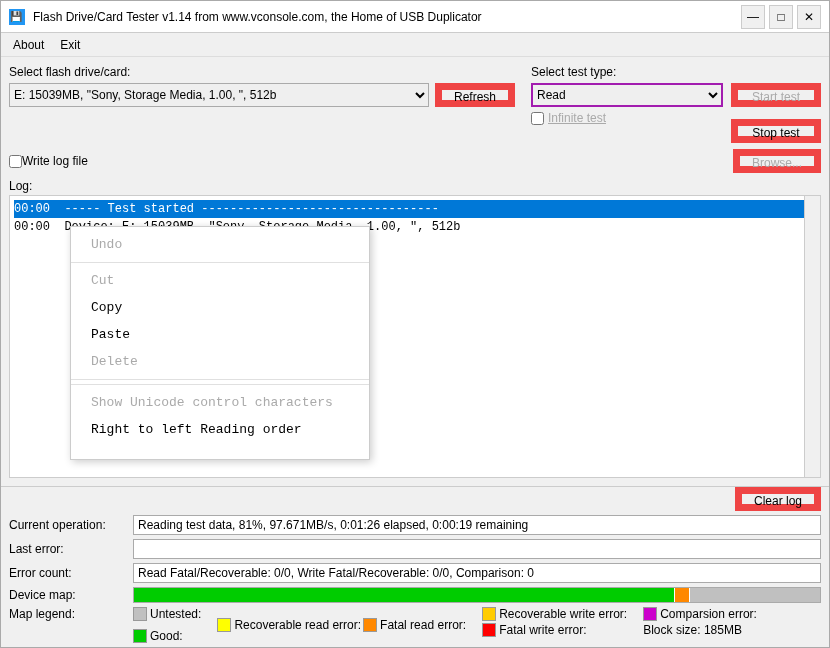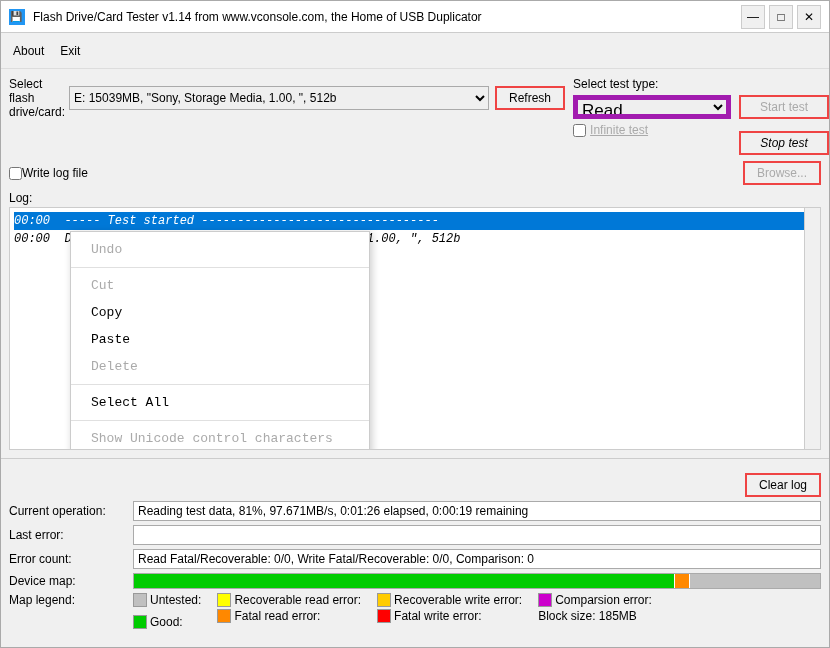--- a/index.html
+++ b/index.html
@@ -58,38 +58,38 @@
       align-items: center;
       justify-content: center;
       font-size: 12px;
     }
     .menu-bar {
       display: flex;
       align-items: center;
       padding: 2px 4px;
       background: #f0f0f0;
       border-bottom: 1px solid #ddd;
-      height: 36px;
+      height: 24px;
     }
     .menu-item {
       padding: 2px 8px;
       cursor: pointer;
       font-size: 12px;
     }
     .content {
       flex: 1;
       padding: 8px;
       display: flex;
       flex-direction: column;
       gap: 6px;
     }
     .btn {
       height: 24px;
       padding: 0 12px;
-      border: 2px solid #ef4444;
+      border: 7px solid #ef4444;
       background: #f0f0f0;
       font-size: 12px;
       cursor: pointer;
       white-space: nowrap;
     }
     .btn:disabled { color: #aaa; cursor: default; }
     .checkbox-row {
       display: flex;
       align-items: center;
       gap: 4px;
@@ -100,21 +100,20 @@
       background: white;
       flex: 1;
       overflow: hidden;
       font-family: 'Courier New', monospace;
       font-size: 12px;
     }
     .log-content {
       padding: 4px;
       height: 100%;
       overflow-y: auto;
-      font-style: italic;
     }
     .log-line-selected {
       background: #0078d7;
       color: white;
     }
     .log-line {
       white-space: pre;
       line-height: 18px;
     }
     .log-scrollbar {
@@ -122,21 +121,21 @@
       right: 0;
       top: 0;
       width: 16px;
       height: 100%;
       background: #f0f0f0;
       border-left: 1px solid #ccc;
     }
     .context-menu {
       position: absolute;
       left: 60px;
-      top: 23px;
+      top: 30px;
       width: 300px;
       background: white;
       border: 1px solid #ccc;
       box-shadow: 2px 2px 8px rgba(0,0,0,0.2);
       z-index: 100;
       padding: 4px 0;
     }
     .ctx-item {
       padding: 6px 20px;
       font-size: 13px;
@@ -145,21 +144,21 @@
       align-items: center;
       justify-content: space-between;
     }
     .ctx-item.disabled { color: #aaa; cursor: default; }
     .ctx-separator {
       border-top: 1px solid #e0e0e0;
       margin: 4px 0;
     }
     .bottom-section {
       border-top: 1px solid #ccc;
-      padding: 14px 8px;
+      padding: 0 8px;
       background: #f0f0f0;
     }
     .status-row {
       display: flex;
       align-items: center;
       gap: 4px;
       margin-bottom: 4px;
     }
     .status-label {
       width: 120px;
@@ -222,42 +221,42 @@
   </div>
 
   <div class="menu-bar">
     <div class="menu-item">About</div>
     <div class="menu-item">Exit</div>
   </div>
 
   <div class="content">
 
     <div class="header-area">
-      <div style="display:flex; flex-direction:row; flex:1; gap:4px;">
+      <div style="display:flex; flex-direction:column; flex:1; gap:4px;">
         <div style="font-size:12px;">Select flash drive/card:</div>
         <div style="display:flex; align-items:center; gap:6px;">
           <select style="width:420px; height:24px; font-size:12px; border:1px solid #aaa;"><option>E: 15039MB, "Sony, Storage Media, 1.00, ", 512b</option></select>
           <button class="btn">Refresh</button>
         </div>
       </div>
 
       <div style="display:flex; flex-direction:column; gap:4px;">
         <div style="font-size:12px;">Select test type:</div>
         <div style="display:flex; align-items:center; gap:6px;">
-          <select style="width:158px; height:24px; font-size:17px; border:5px solid #a21caf;"><option>Read</option><option>Write</option><option>Compare</option></select>
+          <select style="width:192px; height:24px; font-size:12px; border:2px solid #a21caf;"><option>Read</option><option>Write</option><option>Compare</option></select>
         </div>
         <div class="checkbox-row">
           <input type="checkbox" style="">
           <span style="color:#aaa;text-decoration:underline;">Infinite test</span>
         </div>
       </div>
 
       <div style="display:flex; flex-direction:column; gap:12px; margin-top:18px;">
         <button class="btn" disabled="" style="width:90px;">Start test</button>
-        <button class="btn" style="width:90px;font-style:italic;">Stop test</button>
+        <button class="btn" style="width:90px;">Stop test</button>
       </div>
     </div>
 
     <div style="display:flex; align-items:center; justify-content:space-between;">
       <div style="display:flex; align-items:center; ">
         <input type="checkbox" style="">
         <span style="font-size:12px;">Write log file</span>
       </div>
       <button class="btn" disabled="">Browse...</button>
     </div>
@@ -281,23 +280,20 @@
           <div class="ctx-item">
             <span>Copy</span>
           </div>
           <div class="ctx-item">
             <span>Paste</span>
           </div>
           <div class="ctx-item disabled">
             <span>Delete</span>
           </div>
           <div class="ctx-separator"></div>
-          <div class="ctx-item">
-            <span>Select All</span>
-          </div>
           <div class="ctx-separator"></div>
           <div class="ctx-item disabled">
             <span>Show Unicode control characters</span>
           </div>
           <div class="ctx-item">
             <span>Right to left Reading order</span>
           </div>
           <div class="ctx-item disabled">
             
             
@@ -354,21 +350,21 @@
           <div style="display:flex; flex-direction:column; gap:8px;">
             <div class="legend-item">
               <div class="legend-color" style="background:#c0c0c0;"></div>
               <span>Untested:</span>
             </div>
             <div class="legend-item">
               <div class="legend-color" style="background:#00cc00;"></div>
               <span>Good:</span>
             </div>
           </div>
-          <div style="display:flex; flex-direction:column; gap:2px;">
+          <div style="display:flex; flex-direction:row; gap:2px;">
             <div class="legend-item">
               <div class="legend-color" style="background:#ffff00;"></div>
               <span>Recoverable read error:</span>
             </div>
             <div class="legend-item">
               <div class="legend-color" style="background:#ff8800;"></div>
               <span>Fatal read error:</span>
             </div>
           </div>
           <div style="display:flex; flex-direction:column; gap:2px;">

